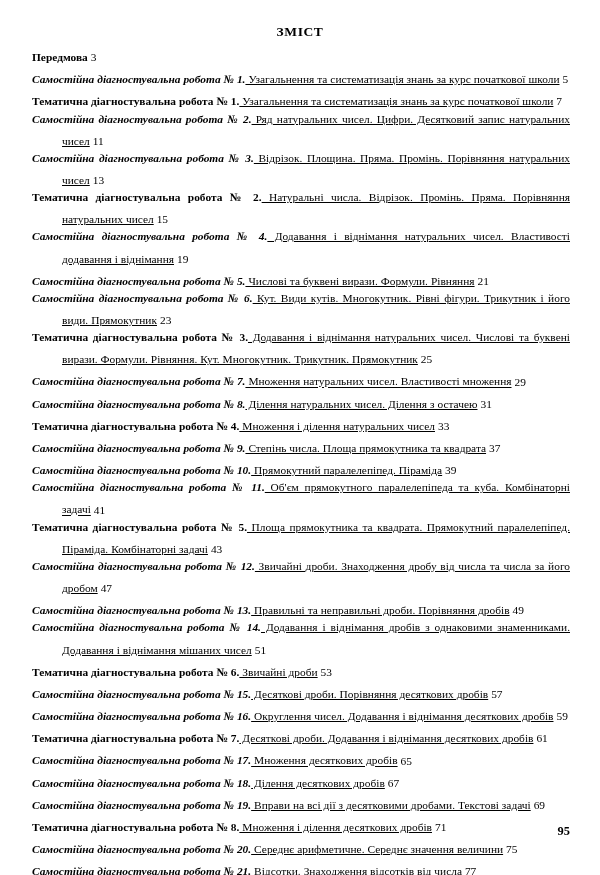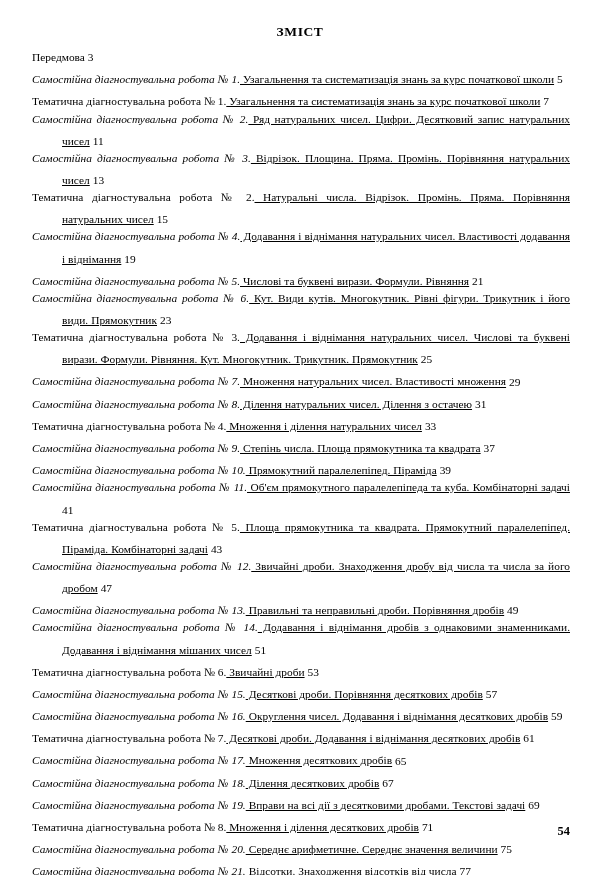--- a/index.html
+++ b/index.html
@@ -47,25 +47,25 @@
     line-height: 17.1px;
     text-align: justify;
     text-justify: inter-word;
     padding-left: 30px;
     text-indent: -30px;
     margin: 0;
     word-spacing: 0.1px;
   }
   .lbl-ital {
     font-style: italic;
-    font-weight: normal;
+    font-weight: bold;
   }
   .lbl-up {
     font-style: normal;
-    font-weight: normal;
+    font-weight: bold;
     margin-top: 32px;
   }
   .desc {
     font-weight: normal;
     font-style: normal;
     text-decoration: underline;
   }
   
   .tail {
     display: inline;
@@ -126,15 +126,15 @@
       <div class="toc-entry"><span class="lbl-ital">Самостійна діагностувальна робота № 16.</span><span class="desc"> Округлення чисел. Додавання і віднімання десяткових дробів</span><span class="tail"> <span class="leader" style="width: 0px;">........................................................................................................................................................................................................</span><span class="pgnum">59</span></span></div>
       <div class="toc-entry"><span class="lbl-up">Тематична діагностувальна робота № 7.</span><span class="desc"> Десяткові дроби. Додавання і віднімання десяткових дробів</span><span class="tail"> <span class="leader" style="width: 0px;">........................................................................................................................................................................................................</span><span class="pgnum">61</span></span></div>
       <div class="toc-entry"><span class="lbl-ital">Самостійна діагностувальна робота № 17.</span><span class="desc"> Множення десяткових дробів</span><span class="tail"> <span class="leader" style="width: 0px;">........................................................................................................................................................................................................</span><span class="pgnum">65</span></span></div>
       <div class="toc-entry"><span class="lbl-ital">Самостійна діагностувальна робота № 18.</span><span class="desc"> Ділення десяткових дробів</span><span class="tail"> <span class="leader" style="width: 0px;">........................................................................................................................................................................................................</span><span class="pgnum">67</span></span></div>
       <div class="toc-entry"><span class="lbl-ital">Самостійна діагностувальна робота № 19.</span><span class="desc"> Вправи на всі дії з десятковими дробами. Текстові задачі</span><span class="tail"> <span class="leader" style="width: 0px;">........................................................................................................................................................................................................</span><span class="pgnum">69</span></span></div>
       <div class="toc-entry"><span class="lbl-up">Тематична діагностувальна робота № 8.</span><span class="desc"> Множення і ділення десяткових дробів</span><span class="tail"> <span class="leader" style="width: 0px;">........................................................................................................................................................................................................</span><span class="pgnum">71</span></span></div>
       <div class="toc-entry"><span class="lbl-ital">Самостійна діагностувальна робота № 20.</span><span class="desc"> Середнє арифметичне. Середнє значення величини</span><span class="tail"> <span class="leader" style="width: 0px;">........................................................................................................................................................................................................</span><span class="pgnum">75</span></span></div>
       <div class="toc-entry"><span class="lbl-ital">Самостійна діагностувальна робота № 21.</span><span class="desc"> Відсотки. Знаходження відсотків від числа</span><span class="tail"> <span class="leader" style="width: 0px;">........................................................................................................................................................................................................</span><span class="pgnum">77</span></span></div>
     </div>
 
-  <div class="page-folio">54</div>
+  <div class="page-folio">95</div>
 
 </div>
 
 </body></html>

